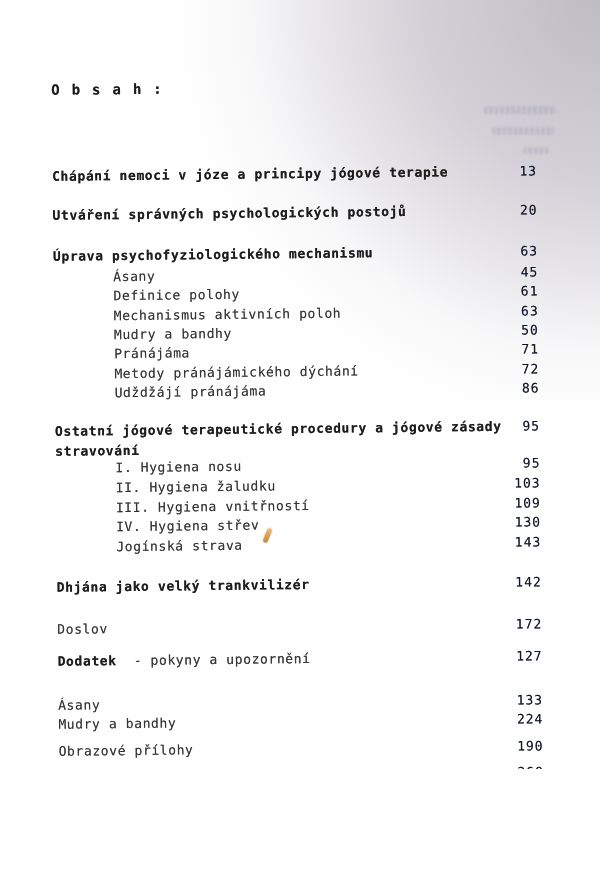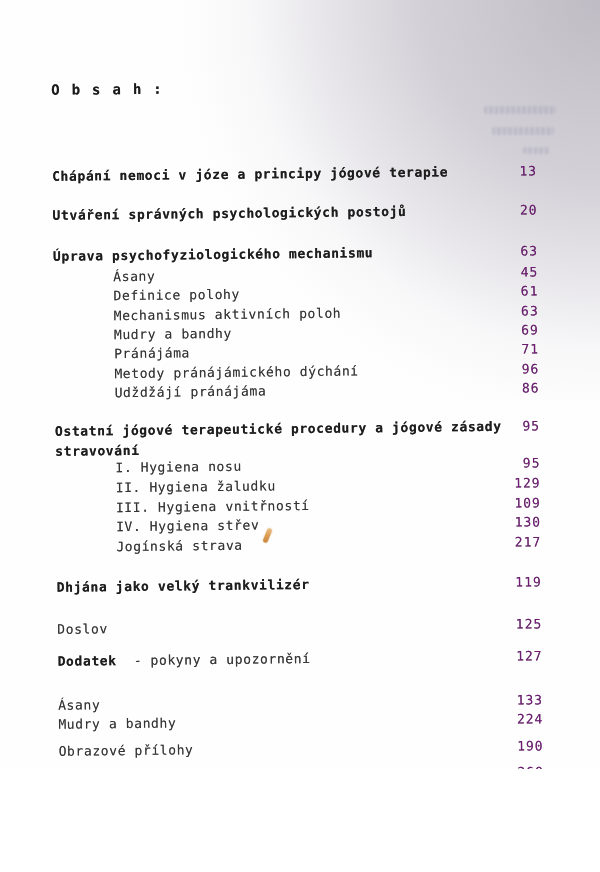--- a/index.html
+++ b/index.html
@@ -96,21 +96,21 @@
     color: #3a3a3a;
     margin-left: 17px;
   }
   .row .pagenum {
     position: absolute;
     left: 488px;
     top: 0;
     width: 52px;
     text-align: right;
     letter-spacing: 1px;
-    color: #701a75;
+    color: #0f172a;
     text-shadow: 0 0 0.5px rgba(40,40,40,0.6);
   }
   
   .pen-mark {
     position: absolute;
     left: 265px;
     top: 528px;
     width: 5px;
     height: 15px;
     border-radius: 3px;
@@ -170,69 +170,69 @@
         <div class="row level-sub" style="top: 289px;">
           <span class="label">Definice polohy</span>
           <span class="pagenum">61</span>
         </div>
         <div class="row level-sub" style="top: 309px;">
           <span class="label">Mechanismus aktivních poloh</span>
           <span class="pagenum">63</span>
         </div>
         <div class="row level-sub" style="top: 328px;">
           <span class="label">Mudry a bandhy</span>
-          <span class="pagenum">69</span>
+          <span class="pagenum">50</span>
         </div>
         <div class="row level-sub" style="top: 347px;">
           <span class="label">Pránájáma</span>
           <span class="pagenum">71</span>
         </div>
         <div class="row level-sub" style="top: 367px;">
           <span class="label">Metody pránájámického dýchání</span>
-          <span class="pagenum">96</span>
+          <span class="pagenum">72</span>
         </div>
         <div class="row level-sub" style="top: 386px;">
           <span class="label">Udždžájí pránájáma</span>
           <span class="pagenum">86</span>
         </div>
         <div class="row level-main emph" style="top: 424px;">
           <span class="label">Ostatní jógové terapeutické procedury a jógové zásady</span>
           <span class="pagenum">95</span>
         </div>
         <div class="row level-main emph" style="top: 444px;">
           <span class="label">stravování</span>
           <span class="pagenum"></span>
         </div>
         <div class="row level-sub" style="top: 461px;">
           <span class="label">I. Hygiena nosu</span>
           <span class="pagenum">95</span>
         </div>
         <div class="row level-sub" style="top: 481px;">
           <span class="label">II. Hygiena žaludku</span>
-          <span class="pagenum">129</span>
+          <span class="pagenum">103</span>
         </div>
         <div class="row level-sub" style="top: 501px;">
           <span class="label">III. Hygiena vnitřností</span>
           <span class="pagenum">109</span>
         </div>
         <div class="row level-sub" style="top: 520px;">
           <span class="label">IV. Hygiena střev</span>
           <span class="pagenum">130</span>
         </div>
         <div class="row level-sub" style="top: 540px;">
           <span class="label">Jogínská strava</span>
-          <span class="pagenum">217</span>
+          <span class="pagenum">143</span>
         </div>
         <div class="row level-main emph" style="top: 580px;">
           <span class="label">Dhjána jako velký trankvilizér</span>
-          <span class="pagenum">119</span>
+          <span class="pagenum">142</span>
         </div>
         <div class="row level-main" style="top: 622px;">
           <span class="label">Doslov</span>
-          <span class="pagenum">125</span>
+          <span class="pagenum">172</span>
         </div>
         <div class="row level-main emph" style="top: 654px;">
           <span class="label">Dodatek<span class="suffix">- pokyny a upozornění</span></span>
           <span class="pagenum">127</span>
         </div>
         <div class="row level-main" style="top: 698px;">
           <span class="label">Ásany</span>
           <span class="pagenum">133</span>
         </div>
         <div class="row level-main" style="top: 717px;">

